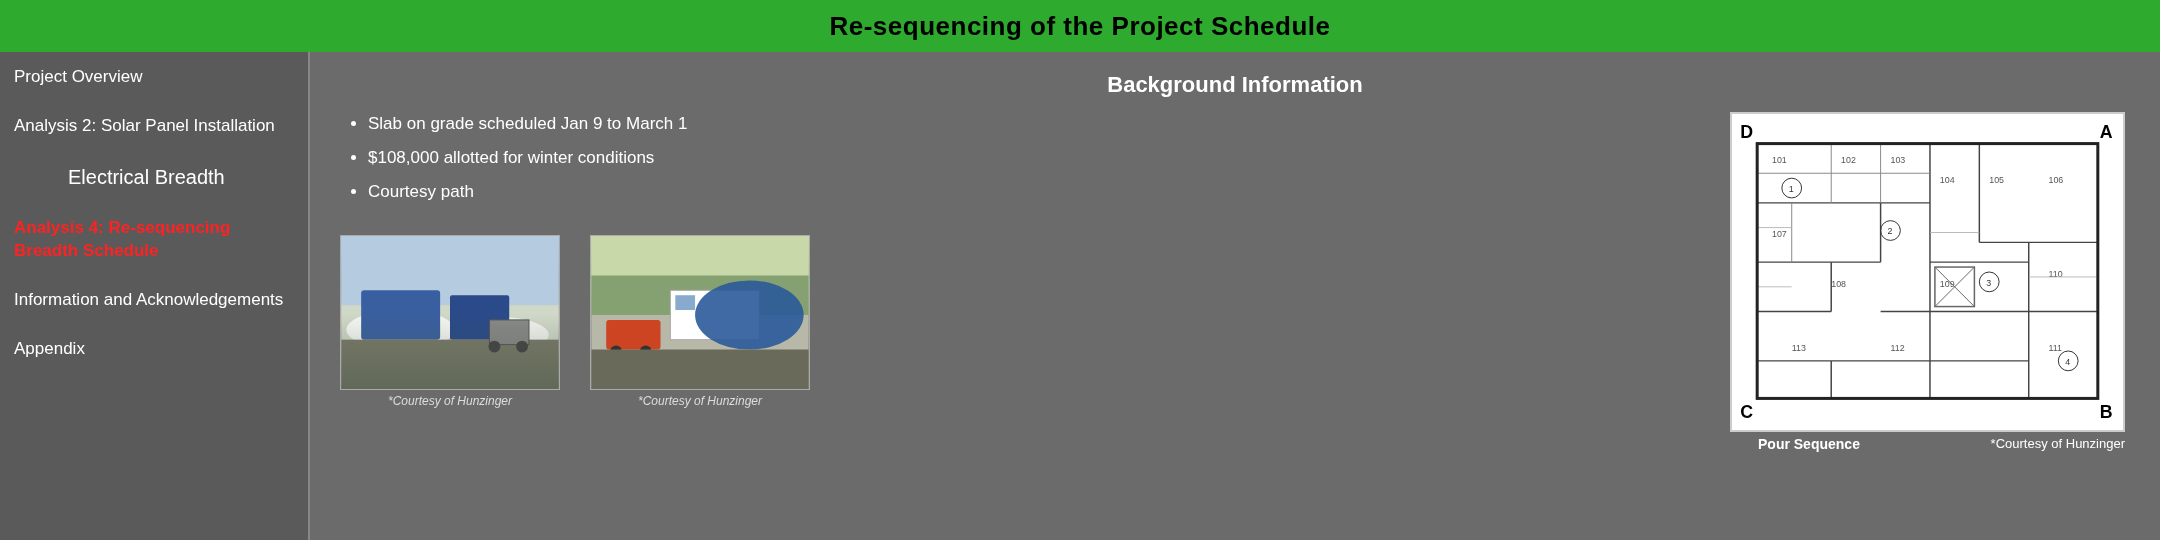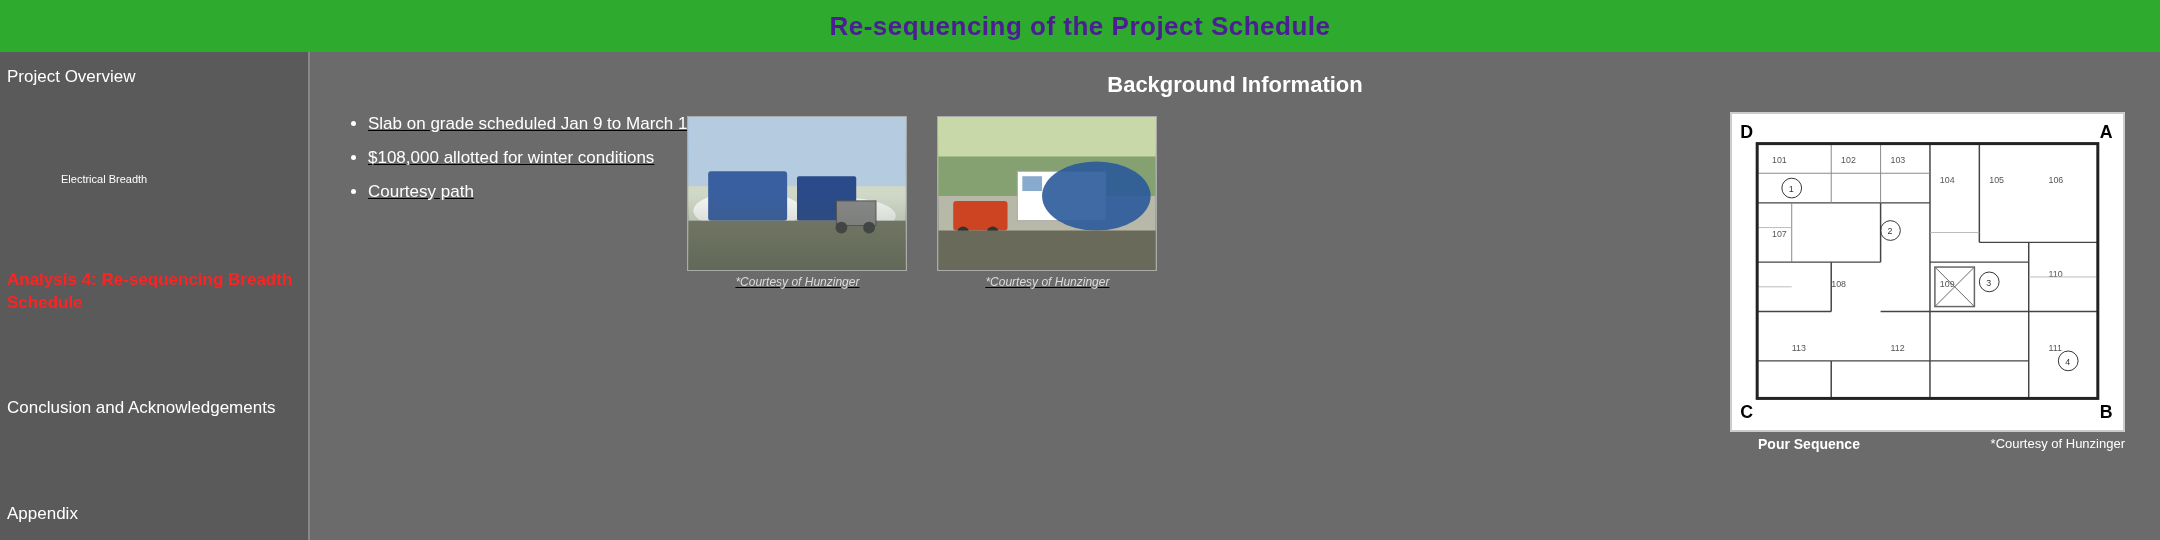--- a/index.html
+++ b/index.html
@@ -14,59 +14,58 @@
     
     .header {
       width: 100%;
       background: #2eaa2e;
       height: 52px;
       display: flex;
       align-items: center;
       justify-content: center;
     }
     .header-title {
-      color: #4c1d95;
+      color: #000000;
       font-size: 26px;
       font-weight: bold;
       letter-spacing: 0.5px;
     }
 
     
     .main-layout {
       display: flex;
       width: 100%;
       height: calc(540px - 52px);
     }
 
     
     .sidebar {
       width: 310px;
       min-width: 310px;
       background: #5a5a5a;
       border-right: 2px solid #888;
-      padding: 10px 1px;
-      display: flex;
-      flex-direction: column;
-      gap: 4px;
-      justify-content: space-between;
+      padding: 10px 8px;
+      display: flex;
+      flex-direction: column;
+      gap: 18px;
     }
     .sidebar-item {
       color: white;
       font-size: 17px;
       padding: 4px 6px;
       cursor: pointer;
       line-height: 1.35;
     }
     .sidebar-item.active {
       color: #ff2222;
       font-weight: bold;
     }
     .sidebar-item.indented {
       padding-left: 60px;
-      font-size: 11px;
+      font-size: 20px;
     }
 
     
     .content {
       flex: 1;
       background: #6b6b6b;
       padding: 20px 30px 14px 30px;
       position: relative;
       display: flex;
       flex-direction: column;
@@ -82,22 +81,21 @@
 
     .bullets-and-images {
       display: flex;
       gap: 0;
       flex: 1;
     }
 
     .left-section {
       flex: 1;
       display: flex;
-      flex-direction: row;
-      text-decoration: underline;
+      flex-direction: column;
     }
 
     .bullet-list {
       list-style: disc;
       padding-left: 28px;
       color: white;
       font-size: 17px;
       margin-bottom: 18px;
     }
     .bullet-list li {
@@ -222,23 +220,24 @@
 <body>
 
 <div class="header">
   <span class="header-title">Re-sequencing of the Project Schedule</span>
 </div>
 
 <div class="main-layout">
 
   <div class="sidebar">
     <div class="sidebar-item">Project Overview</div>
+    <div class="sidebar-item">Analysis 2: Solar Panel Installation</div>
     <div class="sidebar-item indented">Electrical Breadth</div>
     <div class="sidebar-item active">Analysis 4: Re-sequencing Breadth Schedule</div>
-    <div class="sidebar-item">Conclusion and Acknowledgements</div>
+    <div class="sidebar-item">Information and Acknowledgements</div>
     <div class="sidebar-item">Appendix</div>
   </div>
 
   <div class="content">
     <div class="content-title">Background Information</div>
 
     <div class="bullets-and-images">
       <div class="left-section">
         <ul class="bullet-list">
           <li>Slab on grade scheduled Jan 9 to March 1</li>

